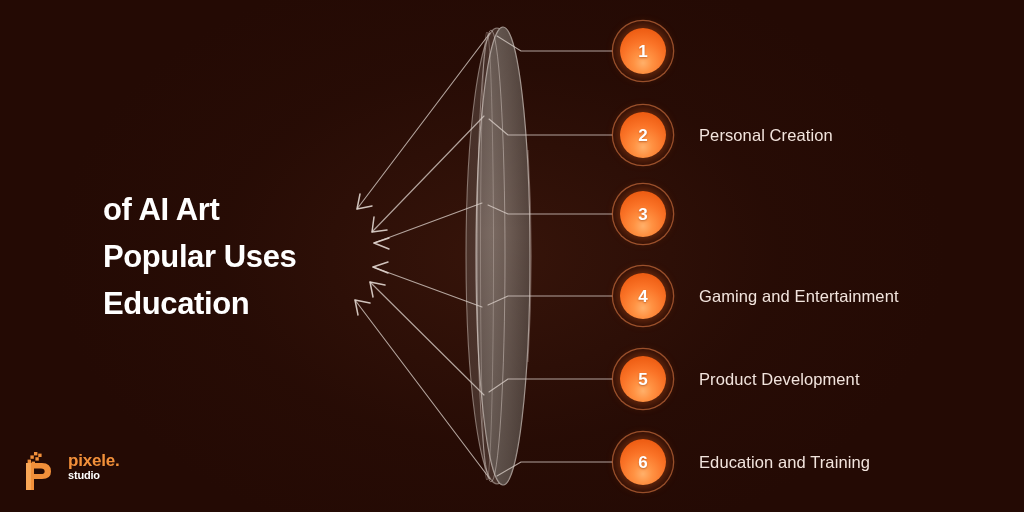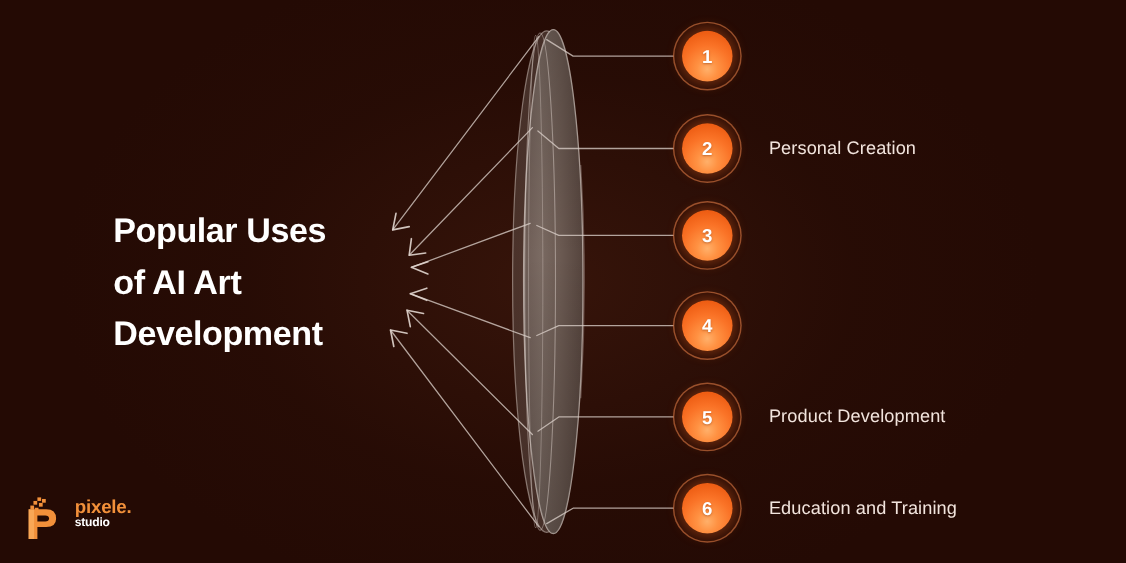--- a/index.html
+++ b/index.html
@@ -188,23 +188,23 @@
       <path d="M 357 209 L 372 206 M 357 209 L 360 194"></path>
       <path d="M 372 232 L 387 230 M 372 232 L 374 217"></path>
       <path d="M 374 243 L 389 238 M 374 243 L 389 249"></path>
       <path d="M 373 267 L 388 262 M 373 267 L 388 273"></path>
       <path d="M 370 282 L 385 285 M 370 282 L 373 297"></path>
       <path d="M 355 300 L 370 303 M 355 300 L 358 315"></path>
     </g>
   </svg>
 
   <div id="title-block">
+    <div class="line">of AI Art</div>
     <div class="line">Popular Uses</div>
-    <div class="line">of AI Art</div>
-    <div class="line">Development</div>
+    <div class="line">Education</div>
   </div>
 
   <div class="row" style="top:20px;">
     <div class="num-badge">
       <div class="inner">
         <span class="digit">1</span>
       </div>
     </div>
   </div>
 
@@ -224,20 +224,21 @@
       </div>
     </div>
   </div>
 
   <div class="row" style="top:265px;">
     <div class="num-badge">
       <div class="inner">
         <span class="digit">4</span>
       </div>
     </div>
+    <div class="row-label">Gaming and Entertainment</div>
   </div>
 
   <div class="row" style="top:348px;">
     <div class="num-badge">
       <div class="inner">
         <span class="digit">5</span>
       </div>
     </div>
     <div class="row-label">Product Development</div>
   </div>

